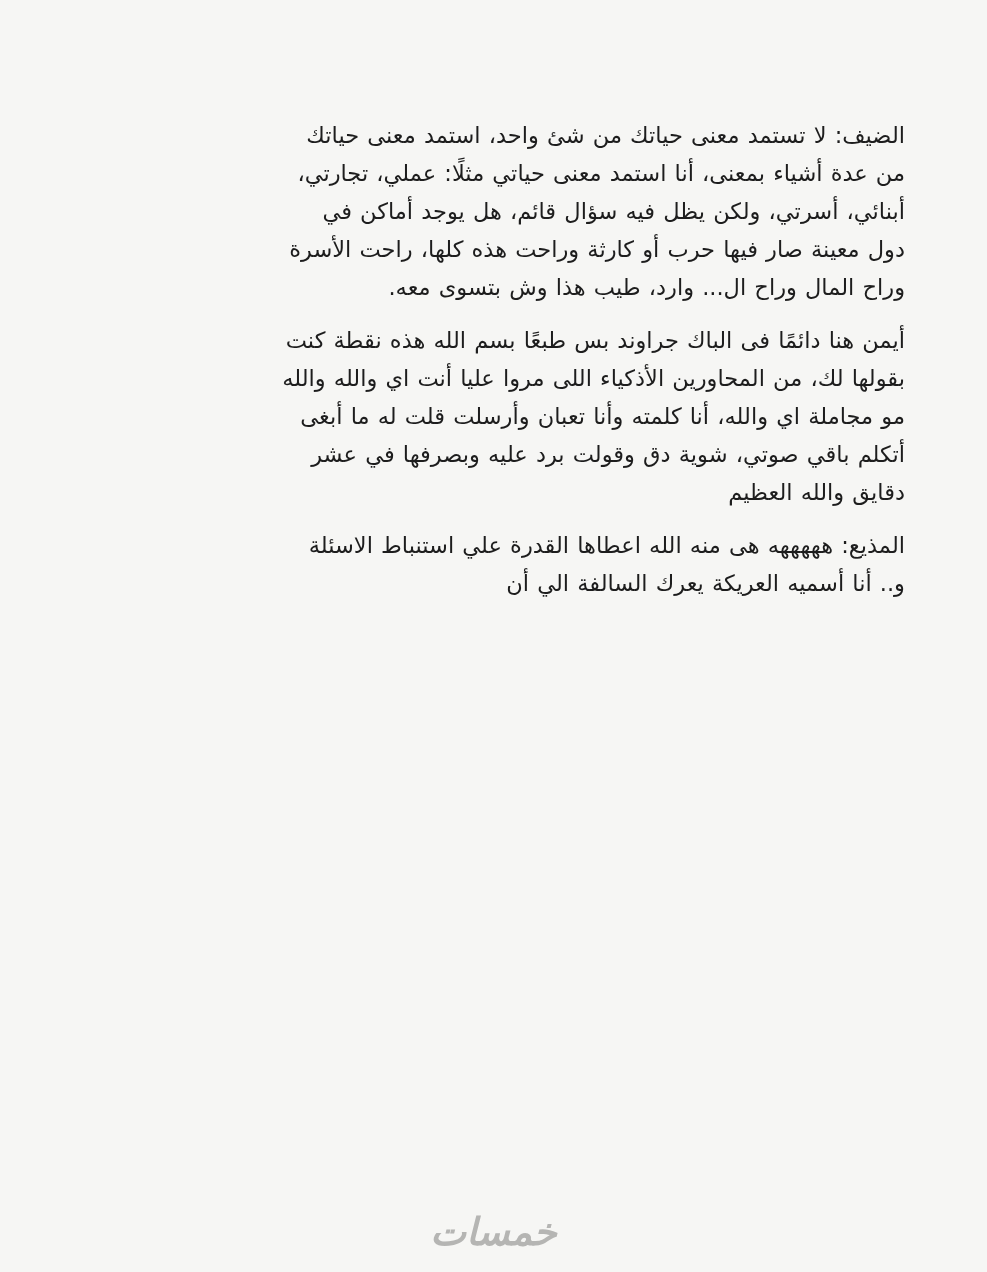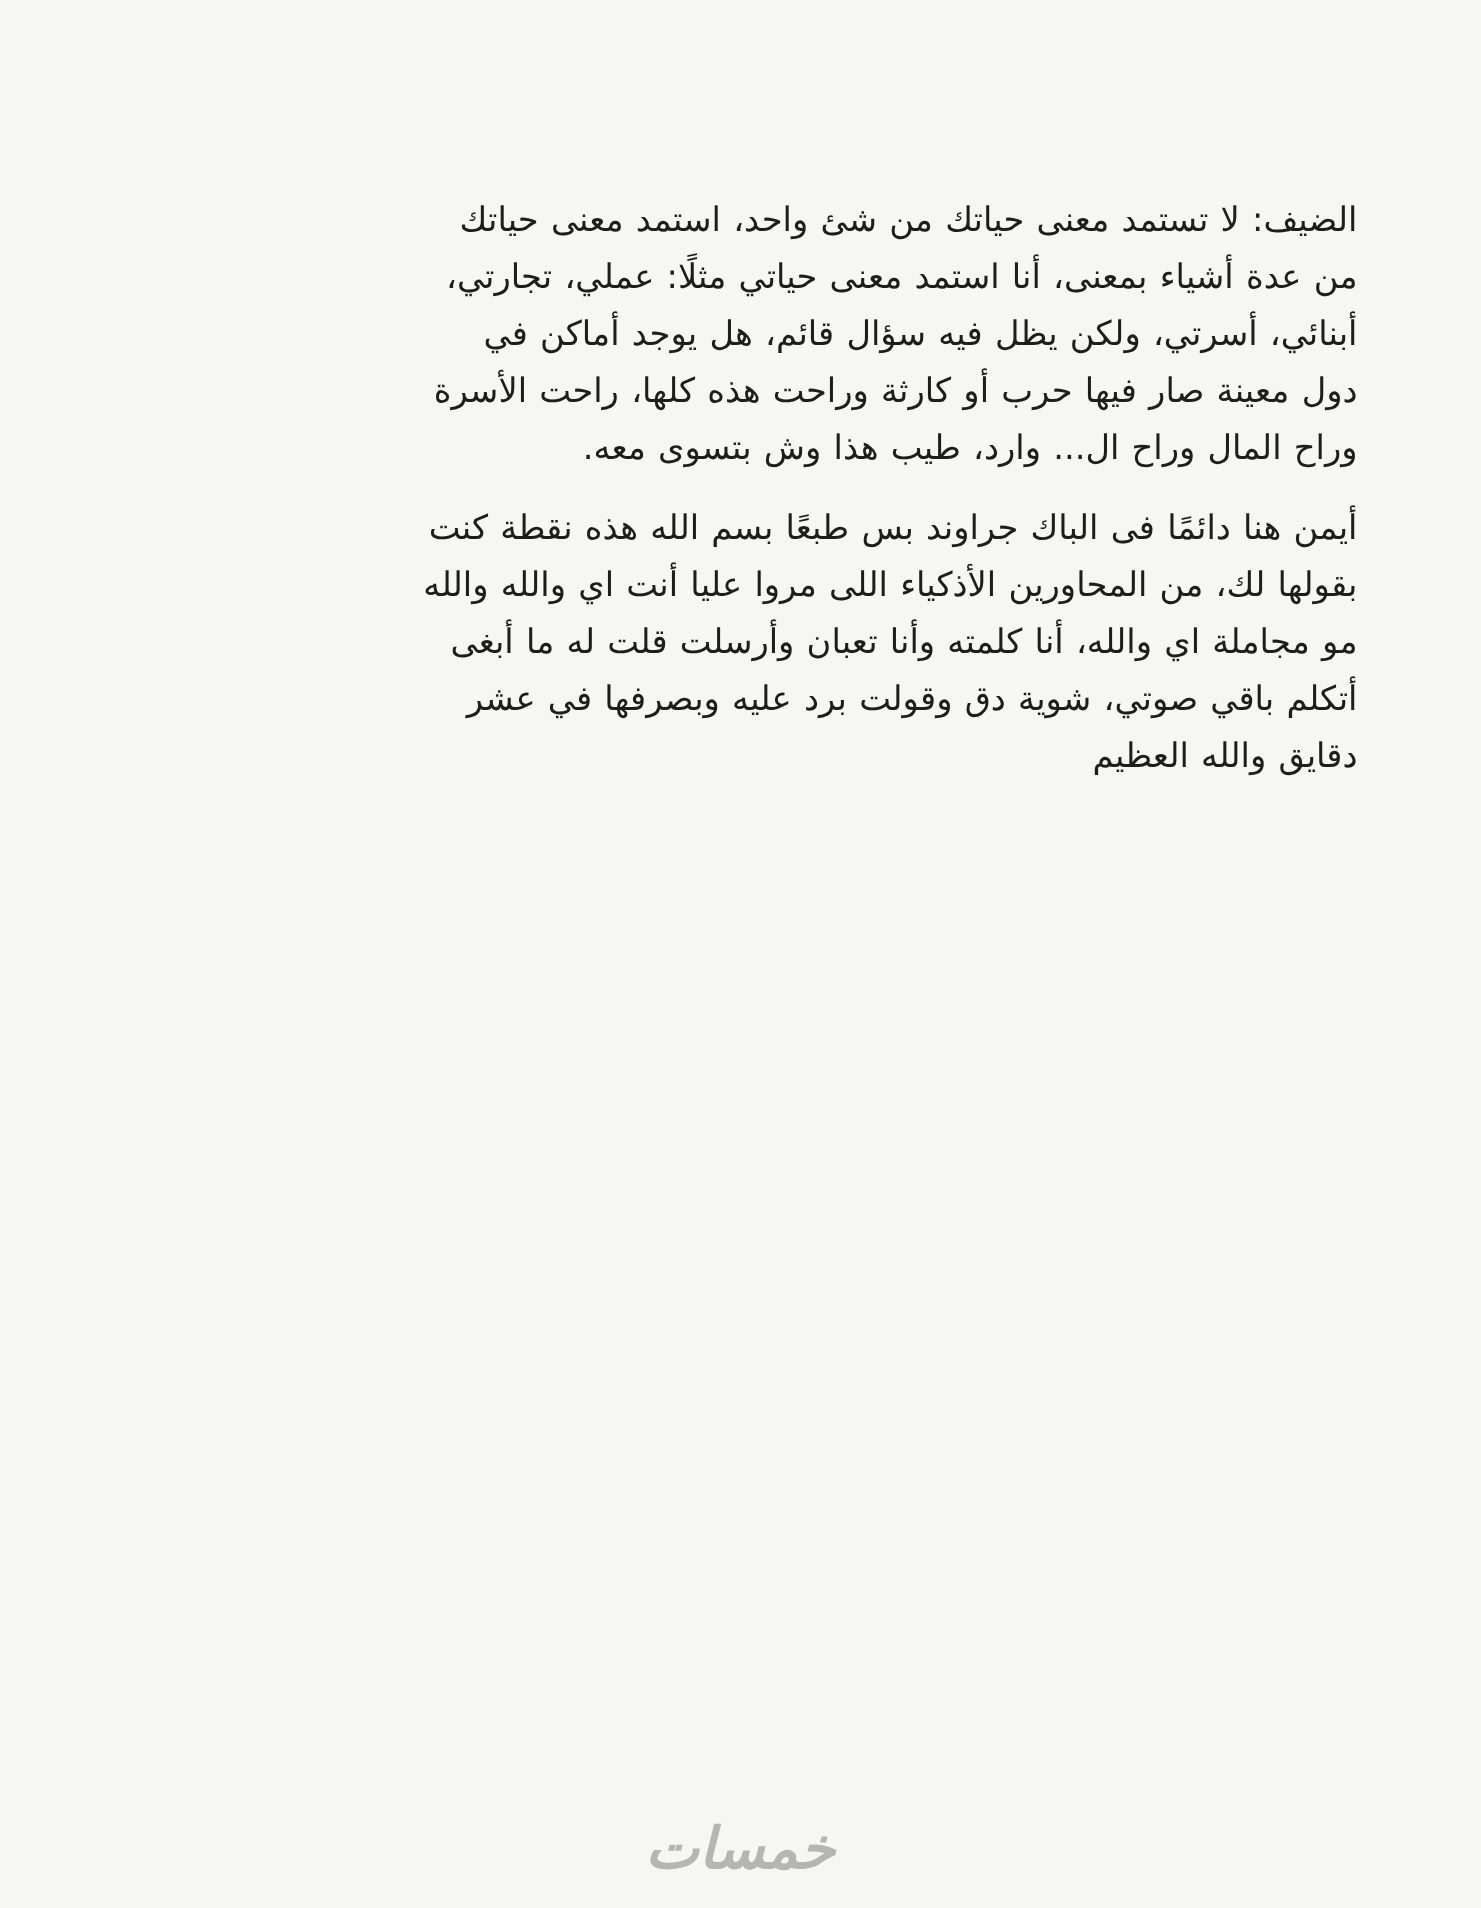--- a/index.html
+++ b/index.html
@@ -25,21 +25,21 @@
     right: 82px;
     width: 625px;
     direction: rtl;
     text-align: right;
     color: #1d1d1d;
     font-size: 22.5px;
     line-height: 38px;
     letter-spacing: 0;
   }
   .text-block p {
-    margin: 12px 0 15px 0;
+    margin: 0 0 15px 0;
     word-spacing: 1px;
   }
   .watermark {
     position: absolute;
     left: 0;
     right: 0;
     bottom: 18px;
     text-align: center;
     direction: rtl;
     color: #b5b5b3;
@@ -49,17 +49,18 @@
   }
 </style>
 </head>
 <body>
 
 <div class="page">
 
   <div class="text-block">
     <p>الضيف: لا تستمد معنى حياتك من شئ واحد، استمد معنى حياتك من عدة أشياء بمعنى، أنا استمد معنى حياتي مثلًا: عملي، تجارتي، أبنائي، أسرتي، ولكن يظل فيه سؤال قائم، هل يوجد أماكن في دول معينة صار فيها حرب أو كارثة وراحت هذه كلها، راحت الأسرة وراح المال وراح ال... وارد، طيب هذا وش بتسوى معه.</p>
     <p>أيمن هنا دائمًا فى الباك جراوند بس طبعًا بسم الله هذه نقطة كنت بقولها لك، من المحاورين الأذكياء اللى مروا عليا أنت اي والله والله مو مجاملة اي والله، أنا كلمته وأنا تعبان وأرسلت قلت له ما أبغى أتكلم باقي صوتي، شوية دق وقولت برد عليه وبصرفها في عشر دقايق والله العظيم</p>
+    <p>المذيع: هههههه هى منه الله اعطاها القدرة علي استنباط الاسئلة و.. أنا أسميه العريكة يعرك السالفة الي أن</p>
   </div>
 
   <div class="watermark">خمسات</div>
 
 </div>
 
 </body></html>

